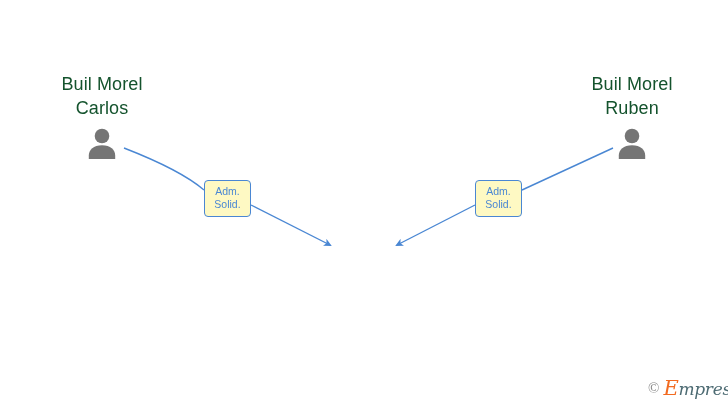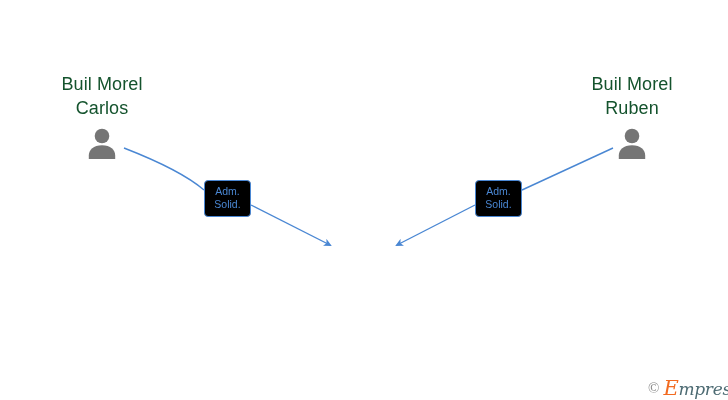--- a/index.html
+++ b/index.html
@@ -63,21 +63,21 @@
     color: #7d7d7d;
     letter-spacing: 0.2px;
     white-space: pre-line;
   }
 
   
   .rel-box {
     position: absolute;
     border: 1px solid #4a87d3;
     border-radius: 4px;
-    background: #000000;
+    background: #fef9c3;
     padding: 4px 7px 5px 7px;
     text-align: center;
     box-sizing: border-box;
   }
   .rel-line {
     font-size: 10.5px;
     line-height: 13px;
     color: #4a87d3;
     white-space: nowrap;
   }

